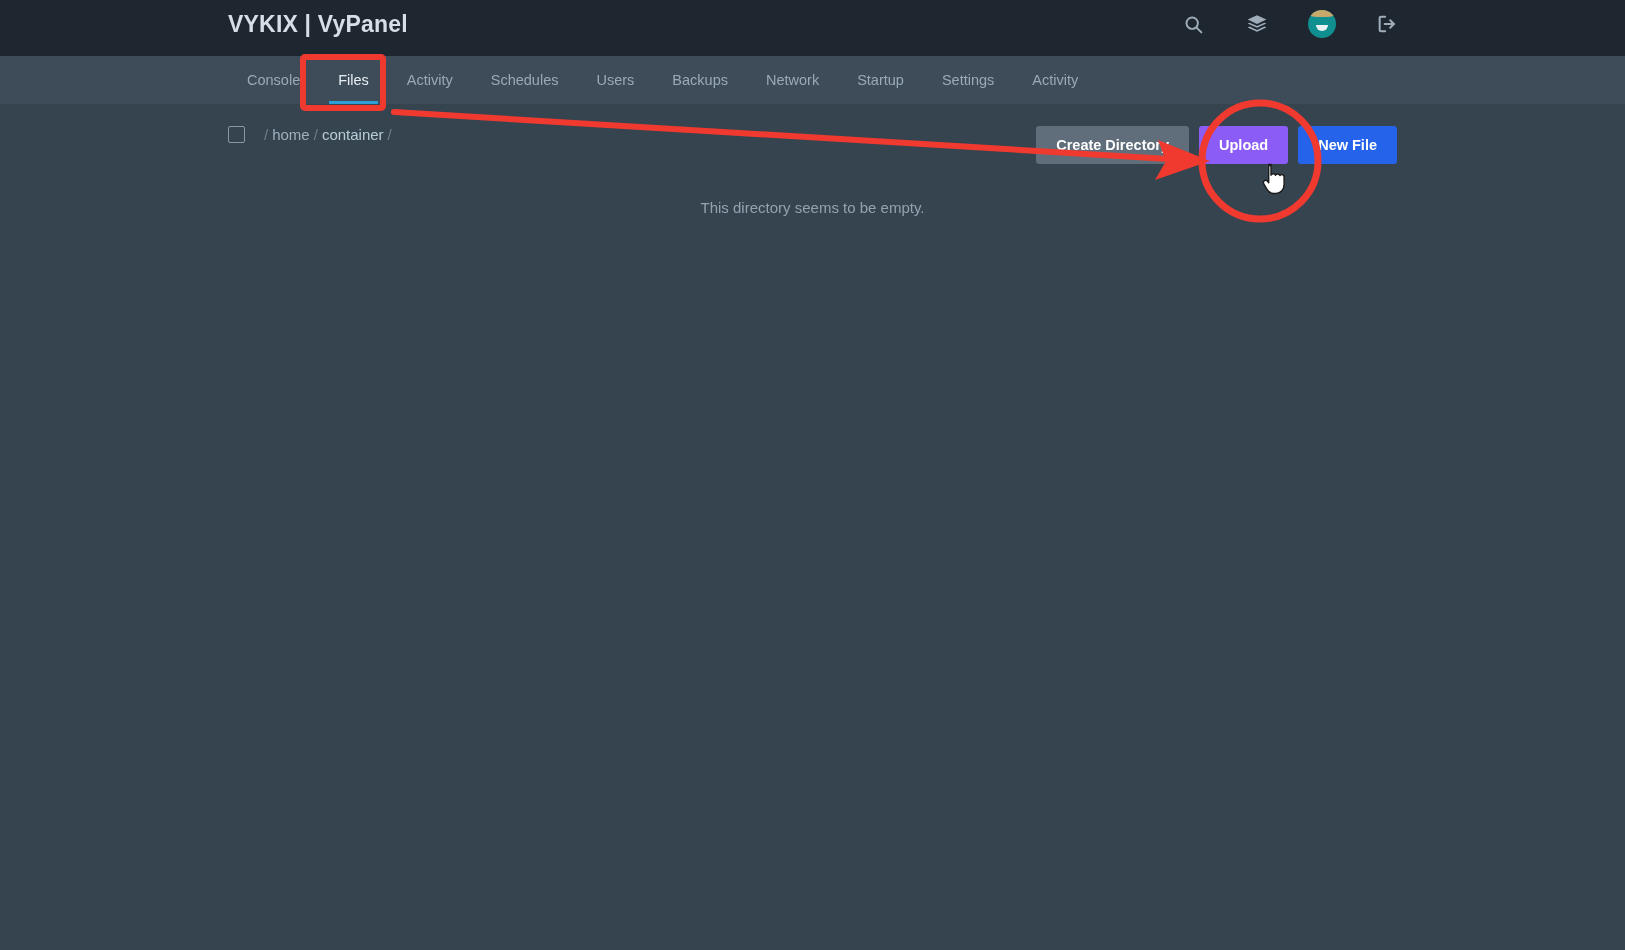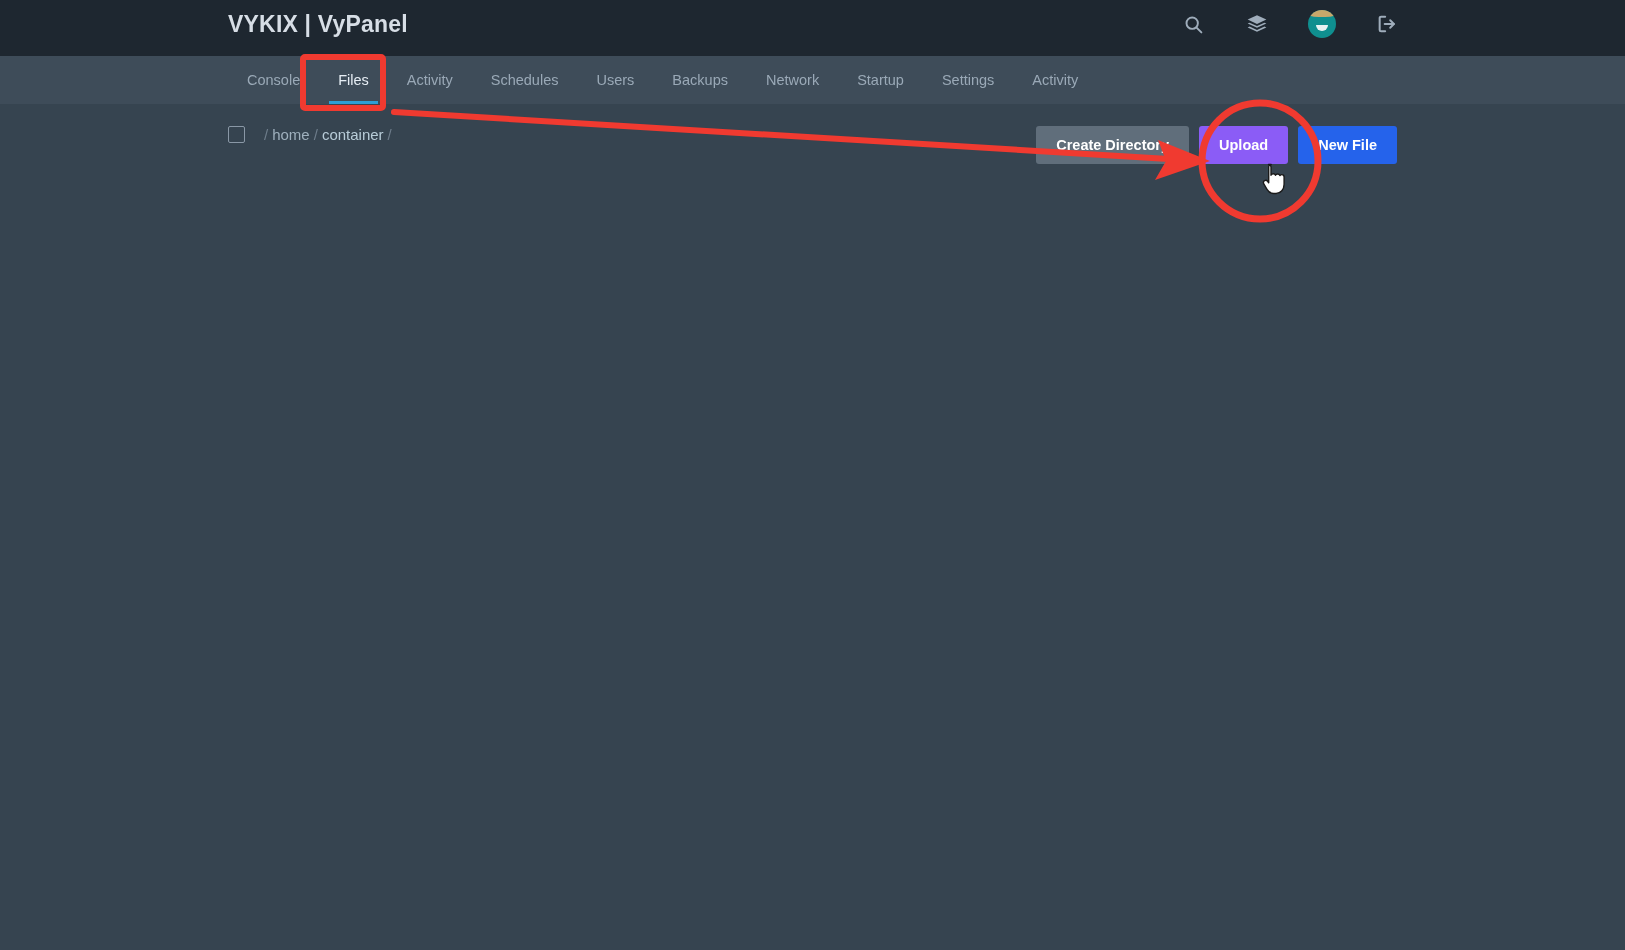--- a/index.html
+++ b/index.html
@@ -269,20 +269,21 @@
     </div>
 
     <div class="toolbar-buttons">
       <button class="btn btn-grey">Create Directory</button>
       <button class="btn btn-upload">Upload</button>
       <button class="btn btn-new">New File</button>
     </div>
 
   </div>
 
+  <div class="empty-msg">This directory seems to be empty.</div>
 
 
 </div>
 
 <svg class="annotations" width="1625" height="950" viewBox="0 0 1625 950">
 
   <rect x="303" y="57" width="80" height="51" fill="none" stroke="#f03a30" stroke-width="6" rx="2"></rect>
 
   <line x1="394" y1="112" x2="1185" y2="160" stroke="#f03a30" stroke-width="6" stroke-linecap="round"></line>
   <polygon points="1210,161 1158,140 1166,161 1155,180" fill="#f03a30"></polygon>

